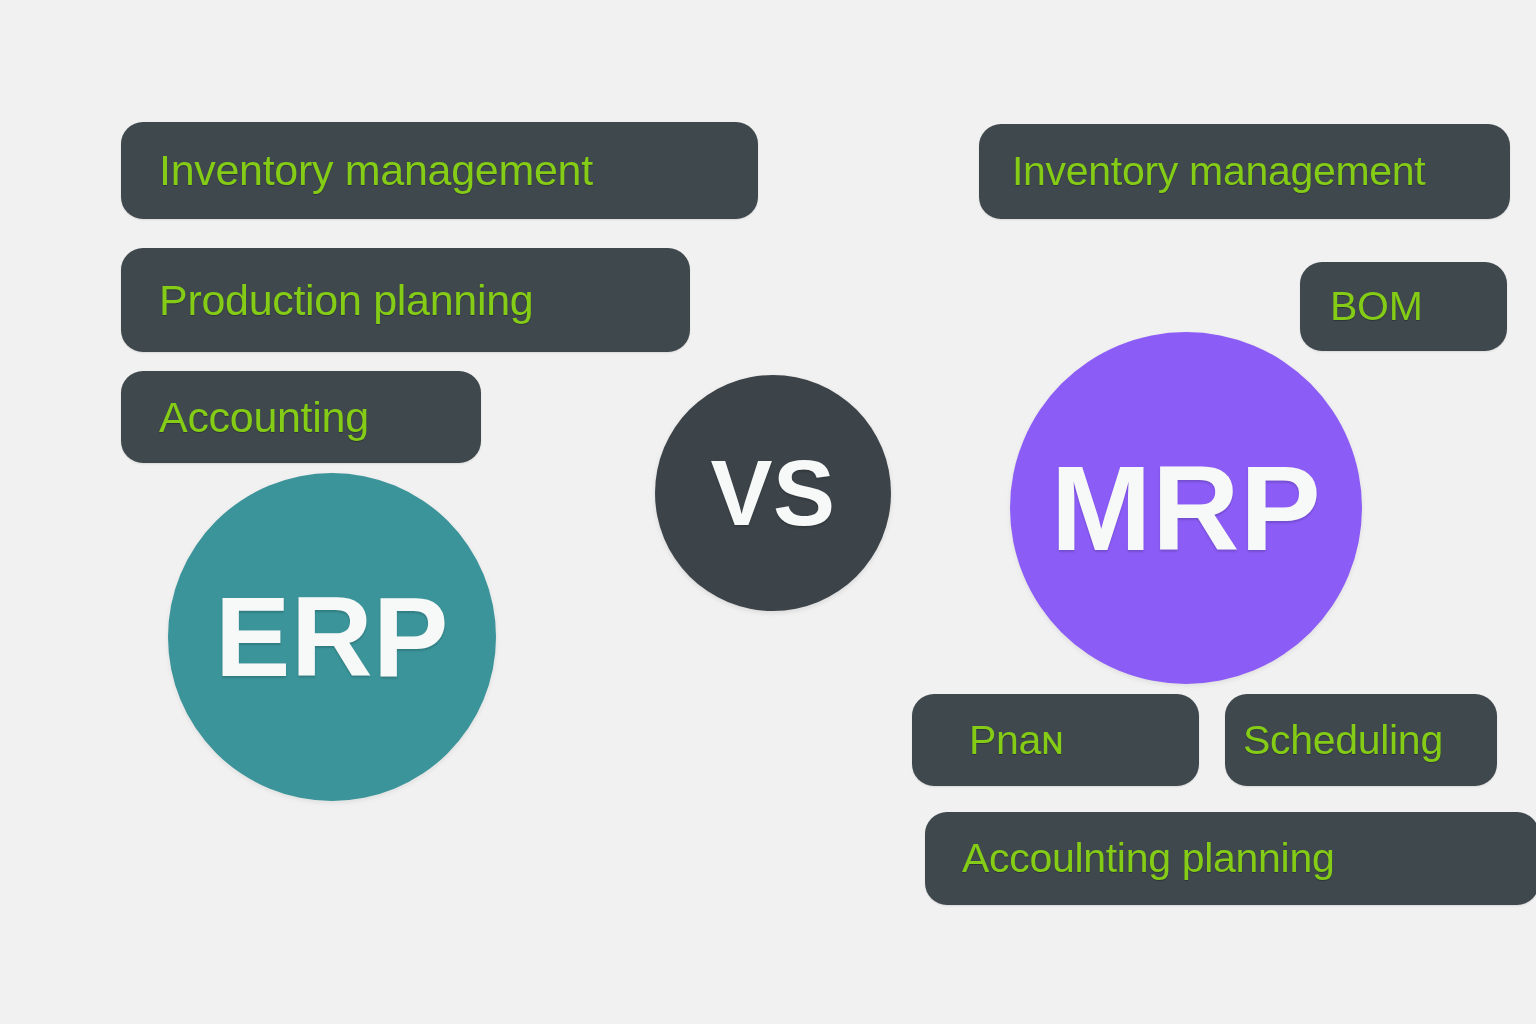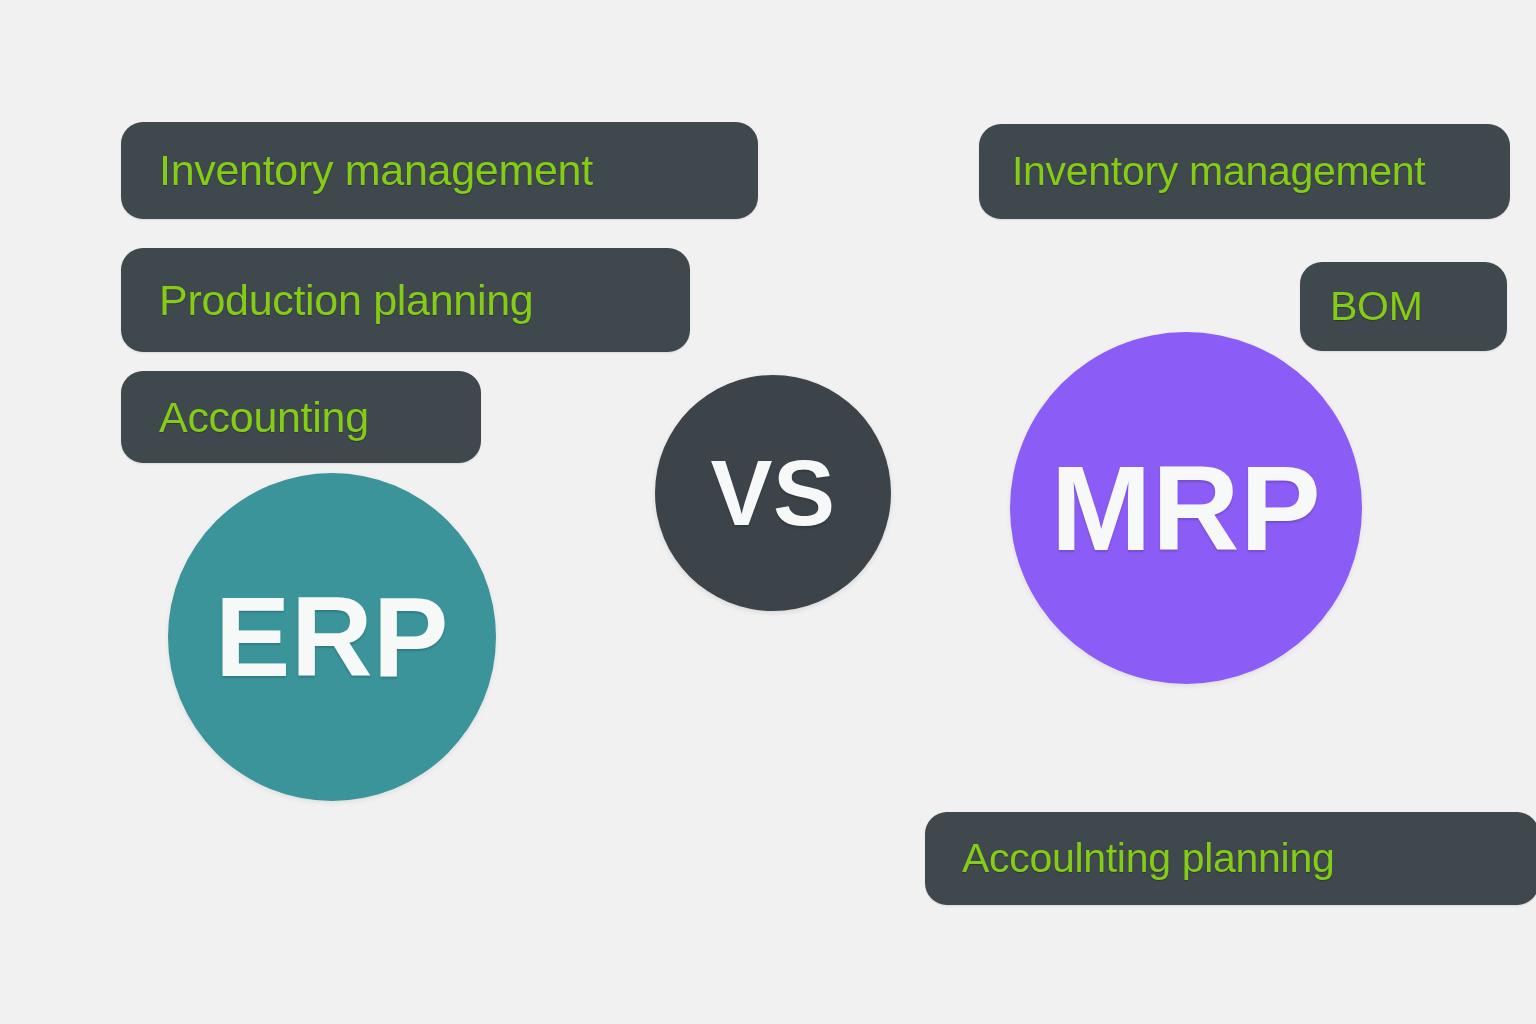--- a/index.html
+++ b/index.html
@@ -118,19 +118,25 @@
   </div>
 
   <div class="pill" id="pill-bom-right">
     <span class="pill-label">BOM</span>
   </div>
 
   <div class="circle" id="circle-mrp">
     <span class="circle-label">MRP</span>
   </div>
 
+  <div class="pill" id="pill-plan-right">
+    <span class="pill-label">Pnaɴ</span>
+  </div>
 
+  <div class="pill" id="pill-sched-right">
+    <span class="pill-label">Scheduling</span>
+  </div>
 
   <div class="pill" id="pill-acctplan-right">
     <span class="pill-label">Accoulnting planning</span>
   </div>
 
 </div>
 
 </body></html>

